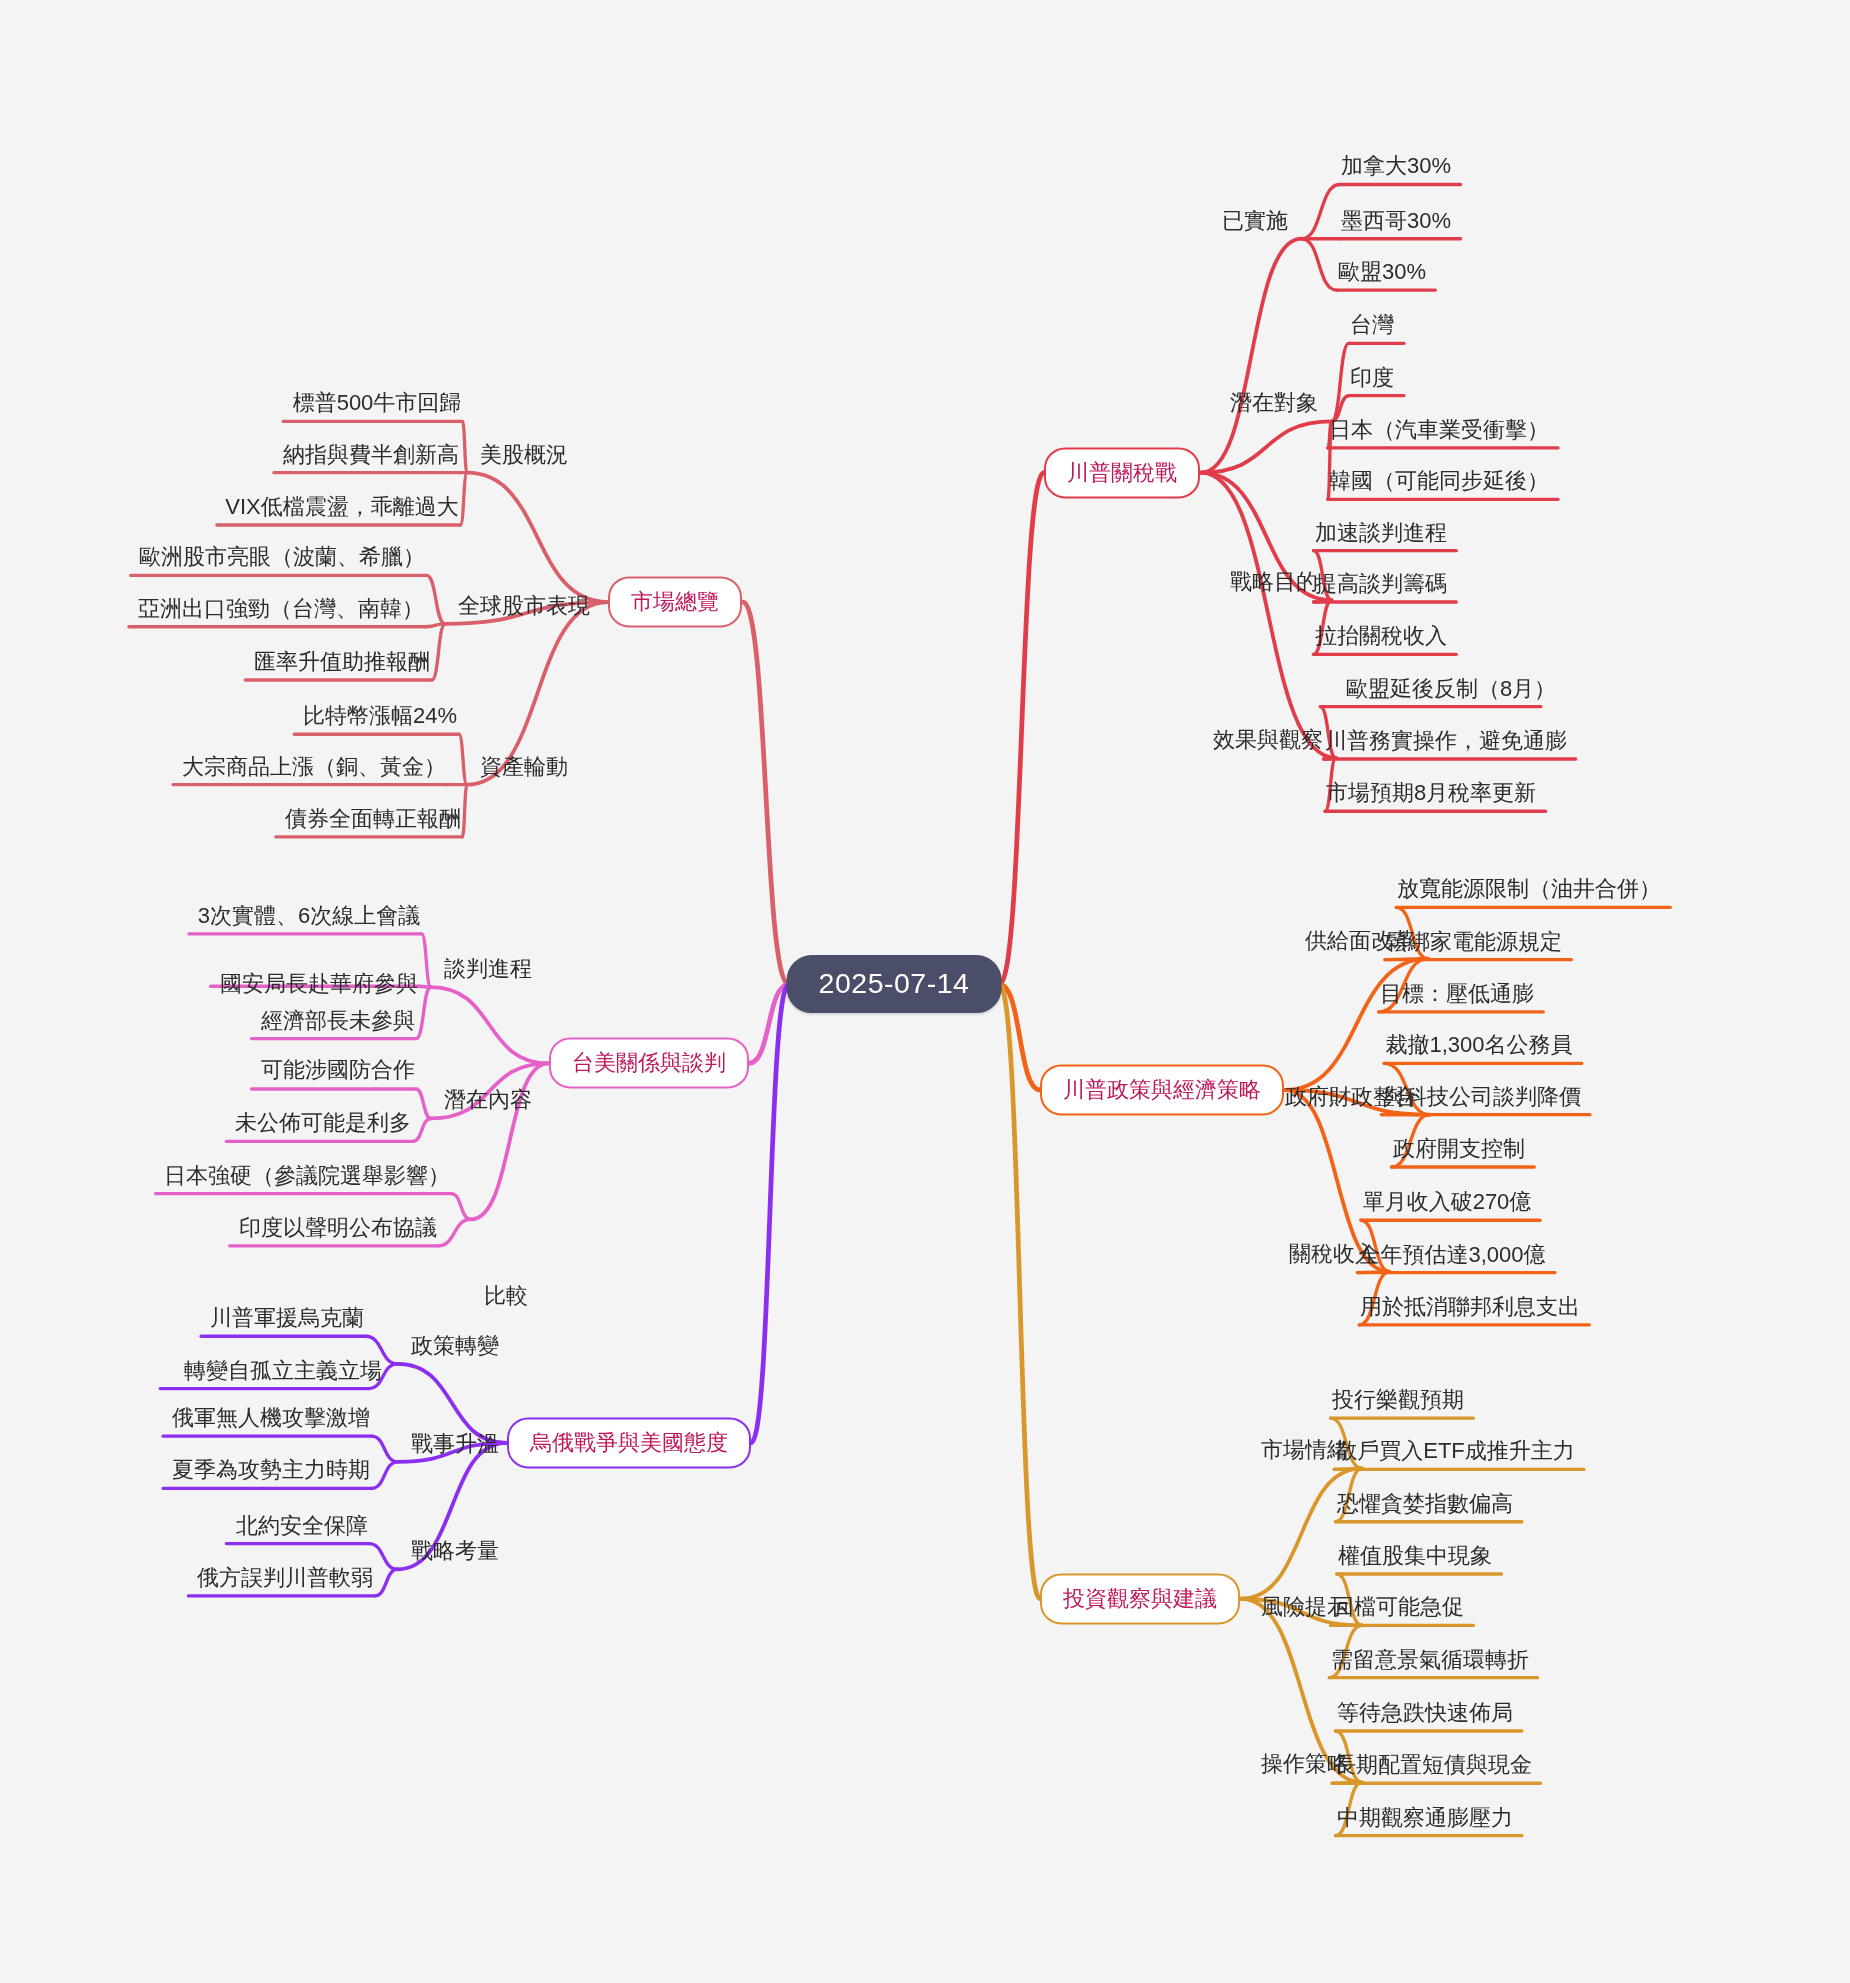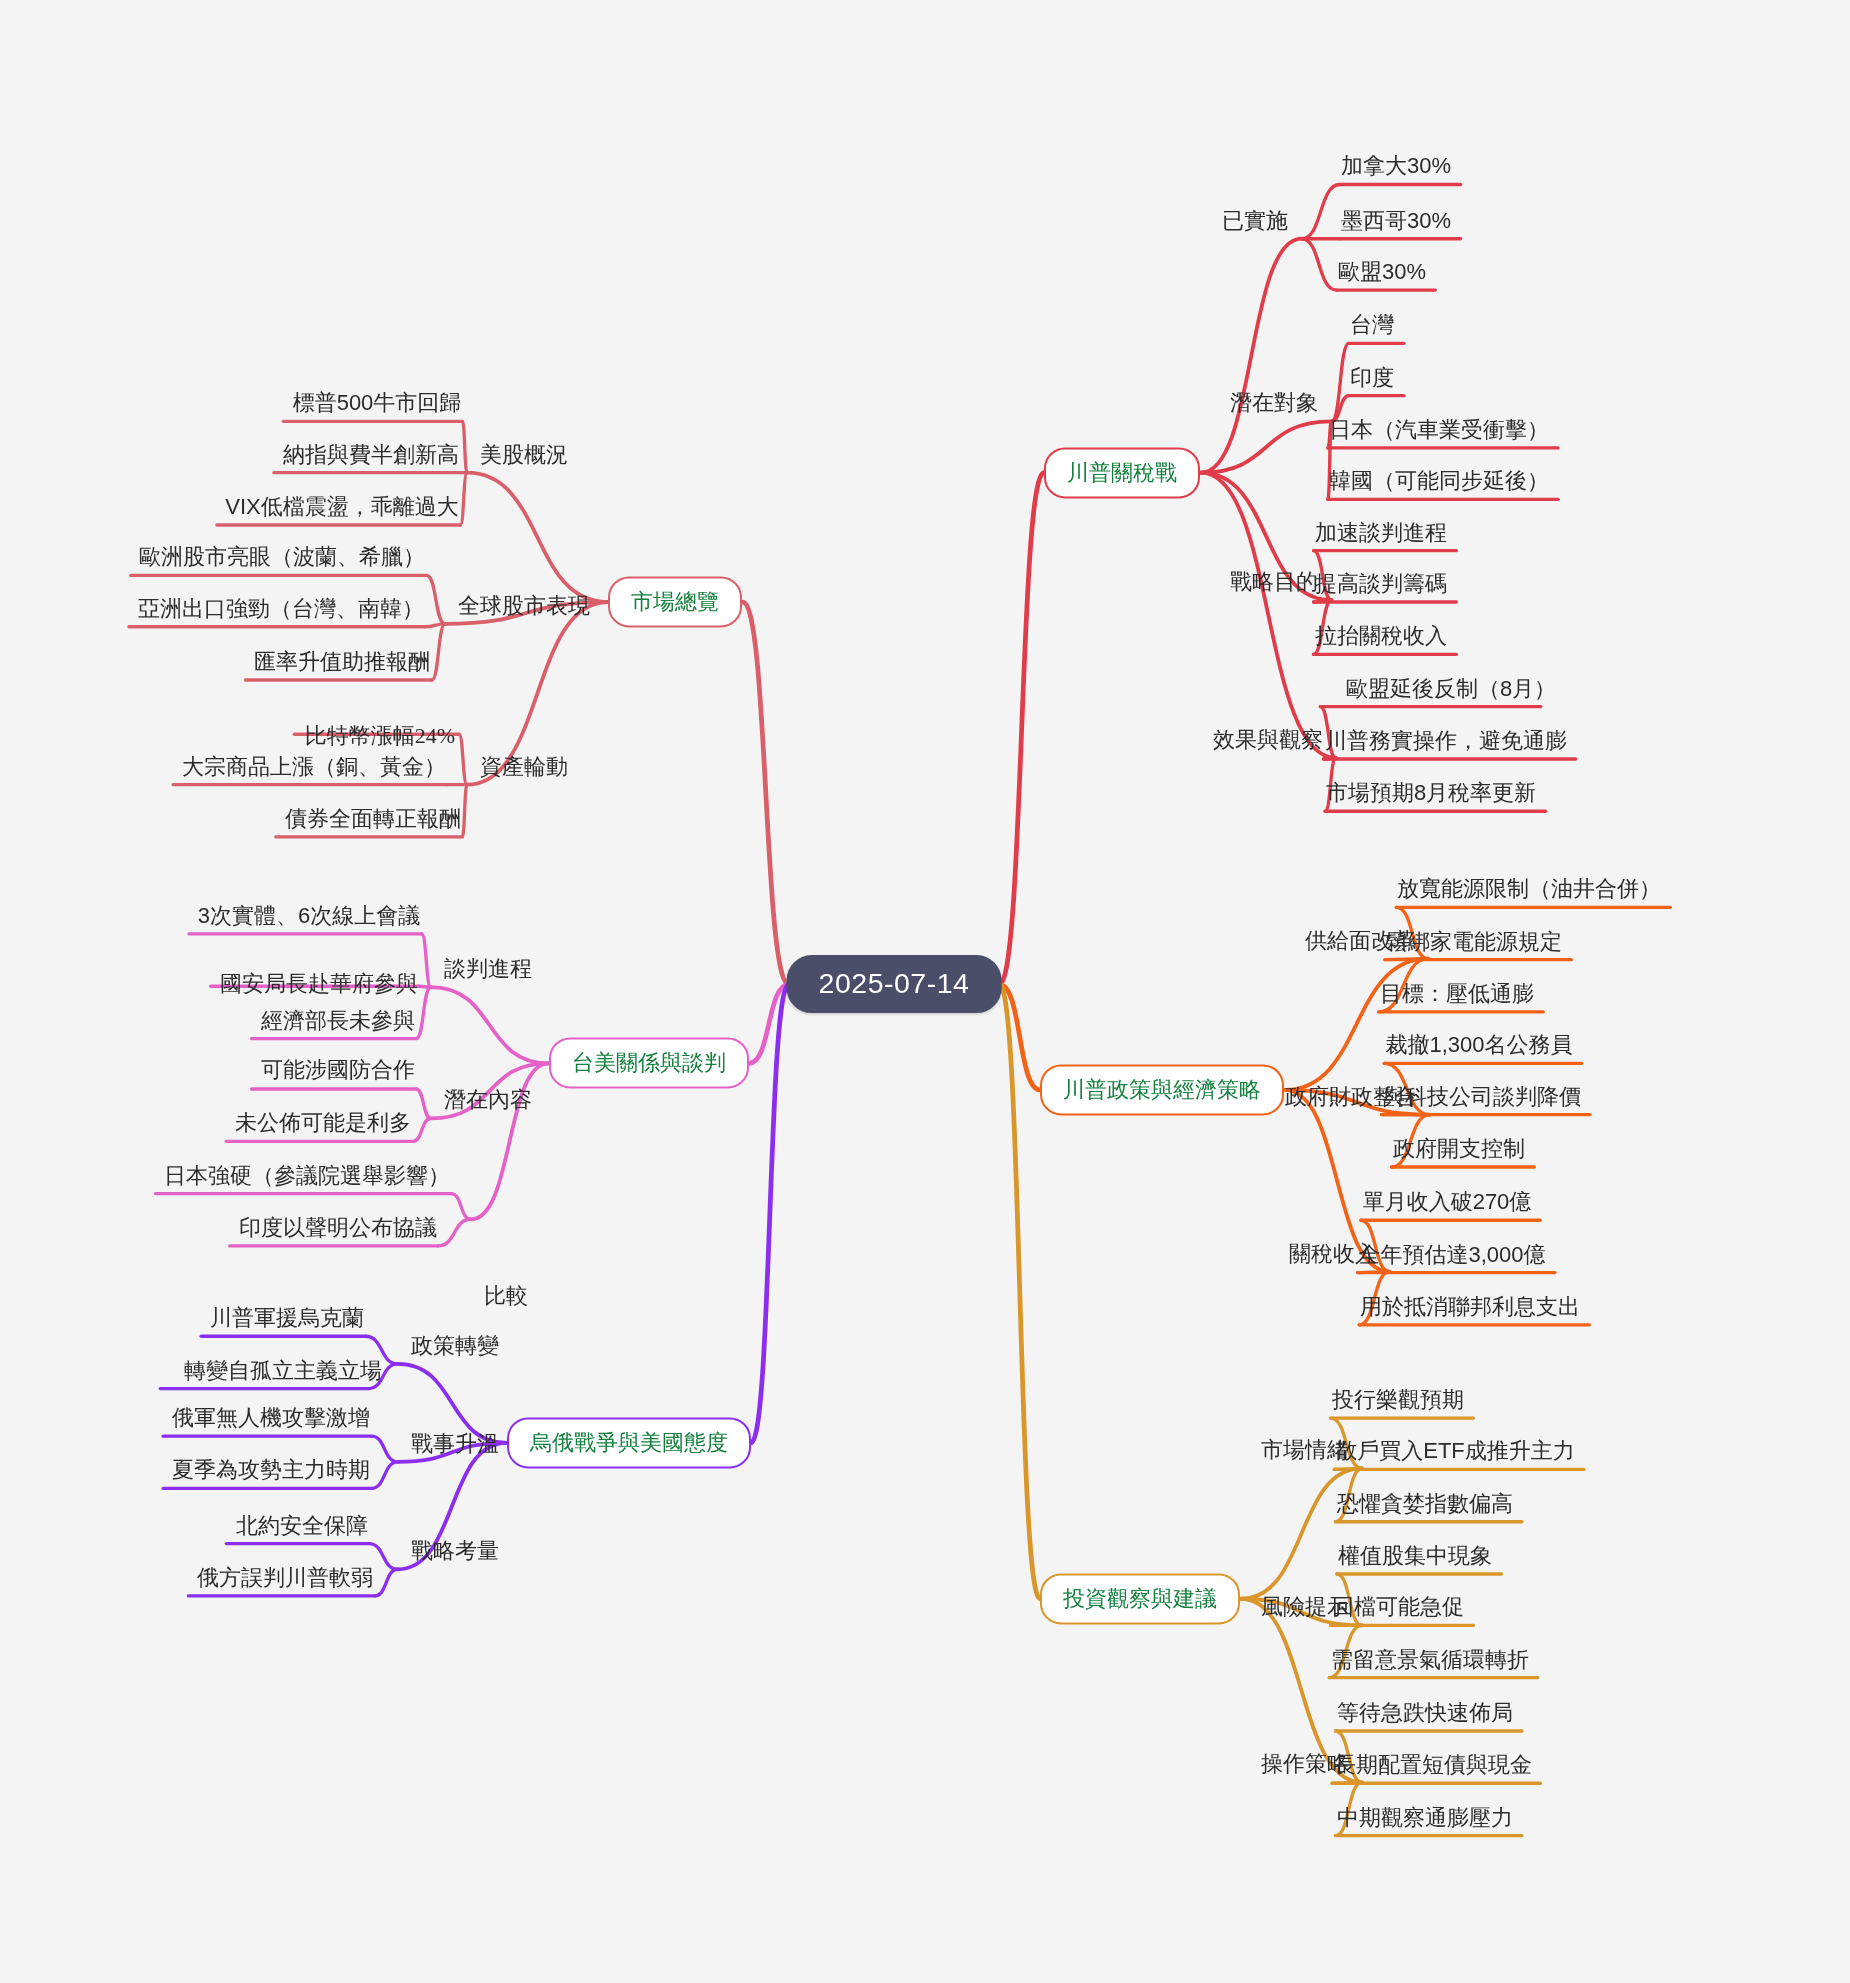--- a/index.html
+++ b/index.html
@@ -24,21 +24,21 @@
     padding:12.4px 32px;
     font-size:28.5px;
     letter-spacing:0.5px;
     box-shadow:0 1px 1.9px rgba(0,0,0,.12);
   }
   .node.branch{
     background:#ffffff;
     border-radius:21px;
     padding:8.6px 21px;
     font-size:22px;
-    color:#15803d;
+    color:#be185d;
     border:2.9px solid #cccccc;
   }
   .node.sub{
     font-size:22px;
     color:#2b2b2b;
     background:transparent;
     padding:1.9px 3.8px;
   }
   .node.leaf{
     font-size:22px;
@@ -189,21 +189,21 @@
       <div class="node branch" style="left: 675px; top: 602px; border-color: rgb(217, 96, 106);">市場總覽</div>
       <div class="node sub" style="left: 524px; top: 455px;">美股概況</div>
       <div class="node leaf" style="left: 377px; top: 403px;">標普500牛市回歸</div>
       <div class="node leaf" style="left: 371px; top: 455px;">納指與費半創新高</div>
       <div class="node leaf" style="left: 342px; top: 507px;">VIX低檔震盪，乖離過大</div>
       <div class="node sub" style="left: 524px; top: 606px;">全球股市表現</div>
       <div class="node leaf" style="left: 282px; top: 557px;">歐洲股市亮眼（波蘭、希臘）</div>
       <div class="node leaf" style="left: 281px; top: 609px;">亞洲出口強勁（台灣、南韓）</div>
       <div class="node leaf" style="left: 342px; top: 662px;">匯率升值助推報酬</div>
       <div class="node sub" style="left: 524px; top: 767px;">資產輪動</div>
-      <div class="node leaf" style="left: 380px; top: 736px; font-family: Liberation Serif, serif;">比特幣漲幅24%</div>
+      <div class="node leaf" style="left: 380px; top: 716px;">比特幣漲幅24%</div>
       <div class="node leaf" style="left: 314px; top: 767px;">大宗商品上漲（銅、黃金）</div>
       <div class="node leaf" style="left: 373px; top: 819px;">債券全面轉正報酬</div>
       <div class="node branch" style="left: 649px; top: 1063px; border-color: rgb(228, 97, 200);">台美關係與談判</div>
       <div class="node sub" style="left: 488px; top: 969px;">談判進程</div>
       <div class="node leaf" style="left: 309px; top: 916px;">3次實體、6次線上會議</div>
       <div class="node leaf" style="left: 319px; top: 968px; margin-top: 16px;">國安局長赴華府參與</div>
       <div class="node leaf" style="left: 338px; top: 1021px;">經濟部長未參與</div>
       <div class="node sub" style="left: 488px; top: 1100px;">潛在內容</div>
       <div class="node leaf" style="left: 338px; top: 1052px; margin-top: 18px;">可能涉國防合作</div>
       <div class="node leaf" style="left: 323px; top: 1123px;">未公佈可能是利多</div>

